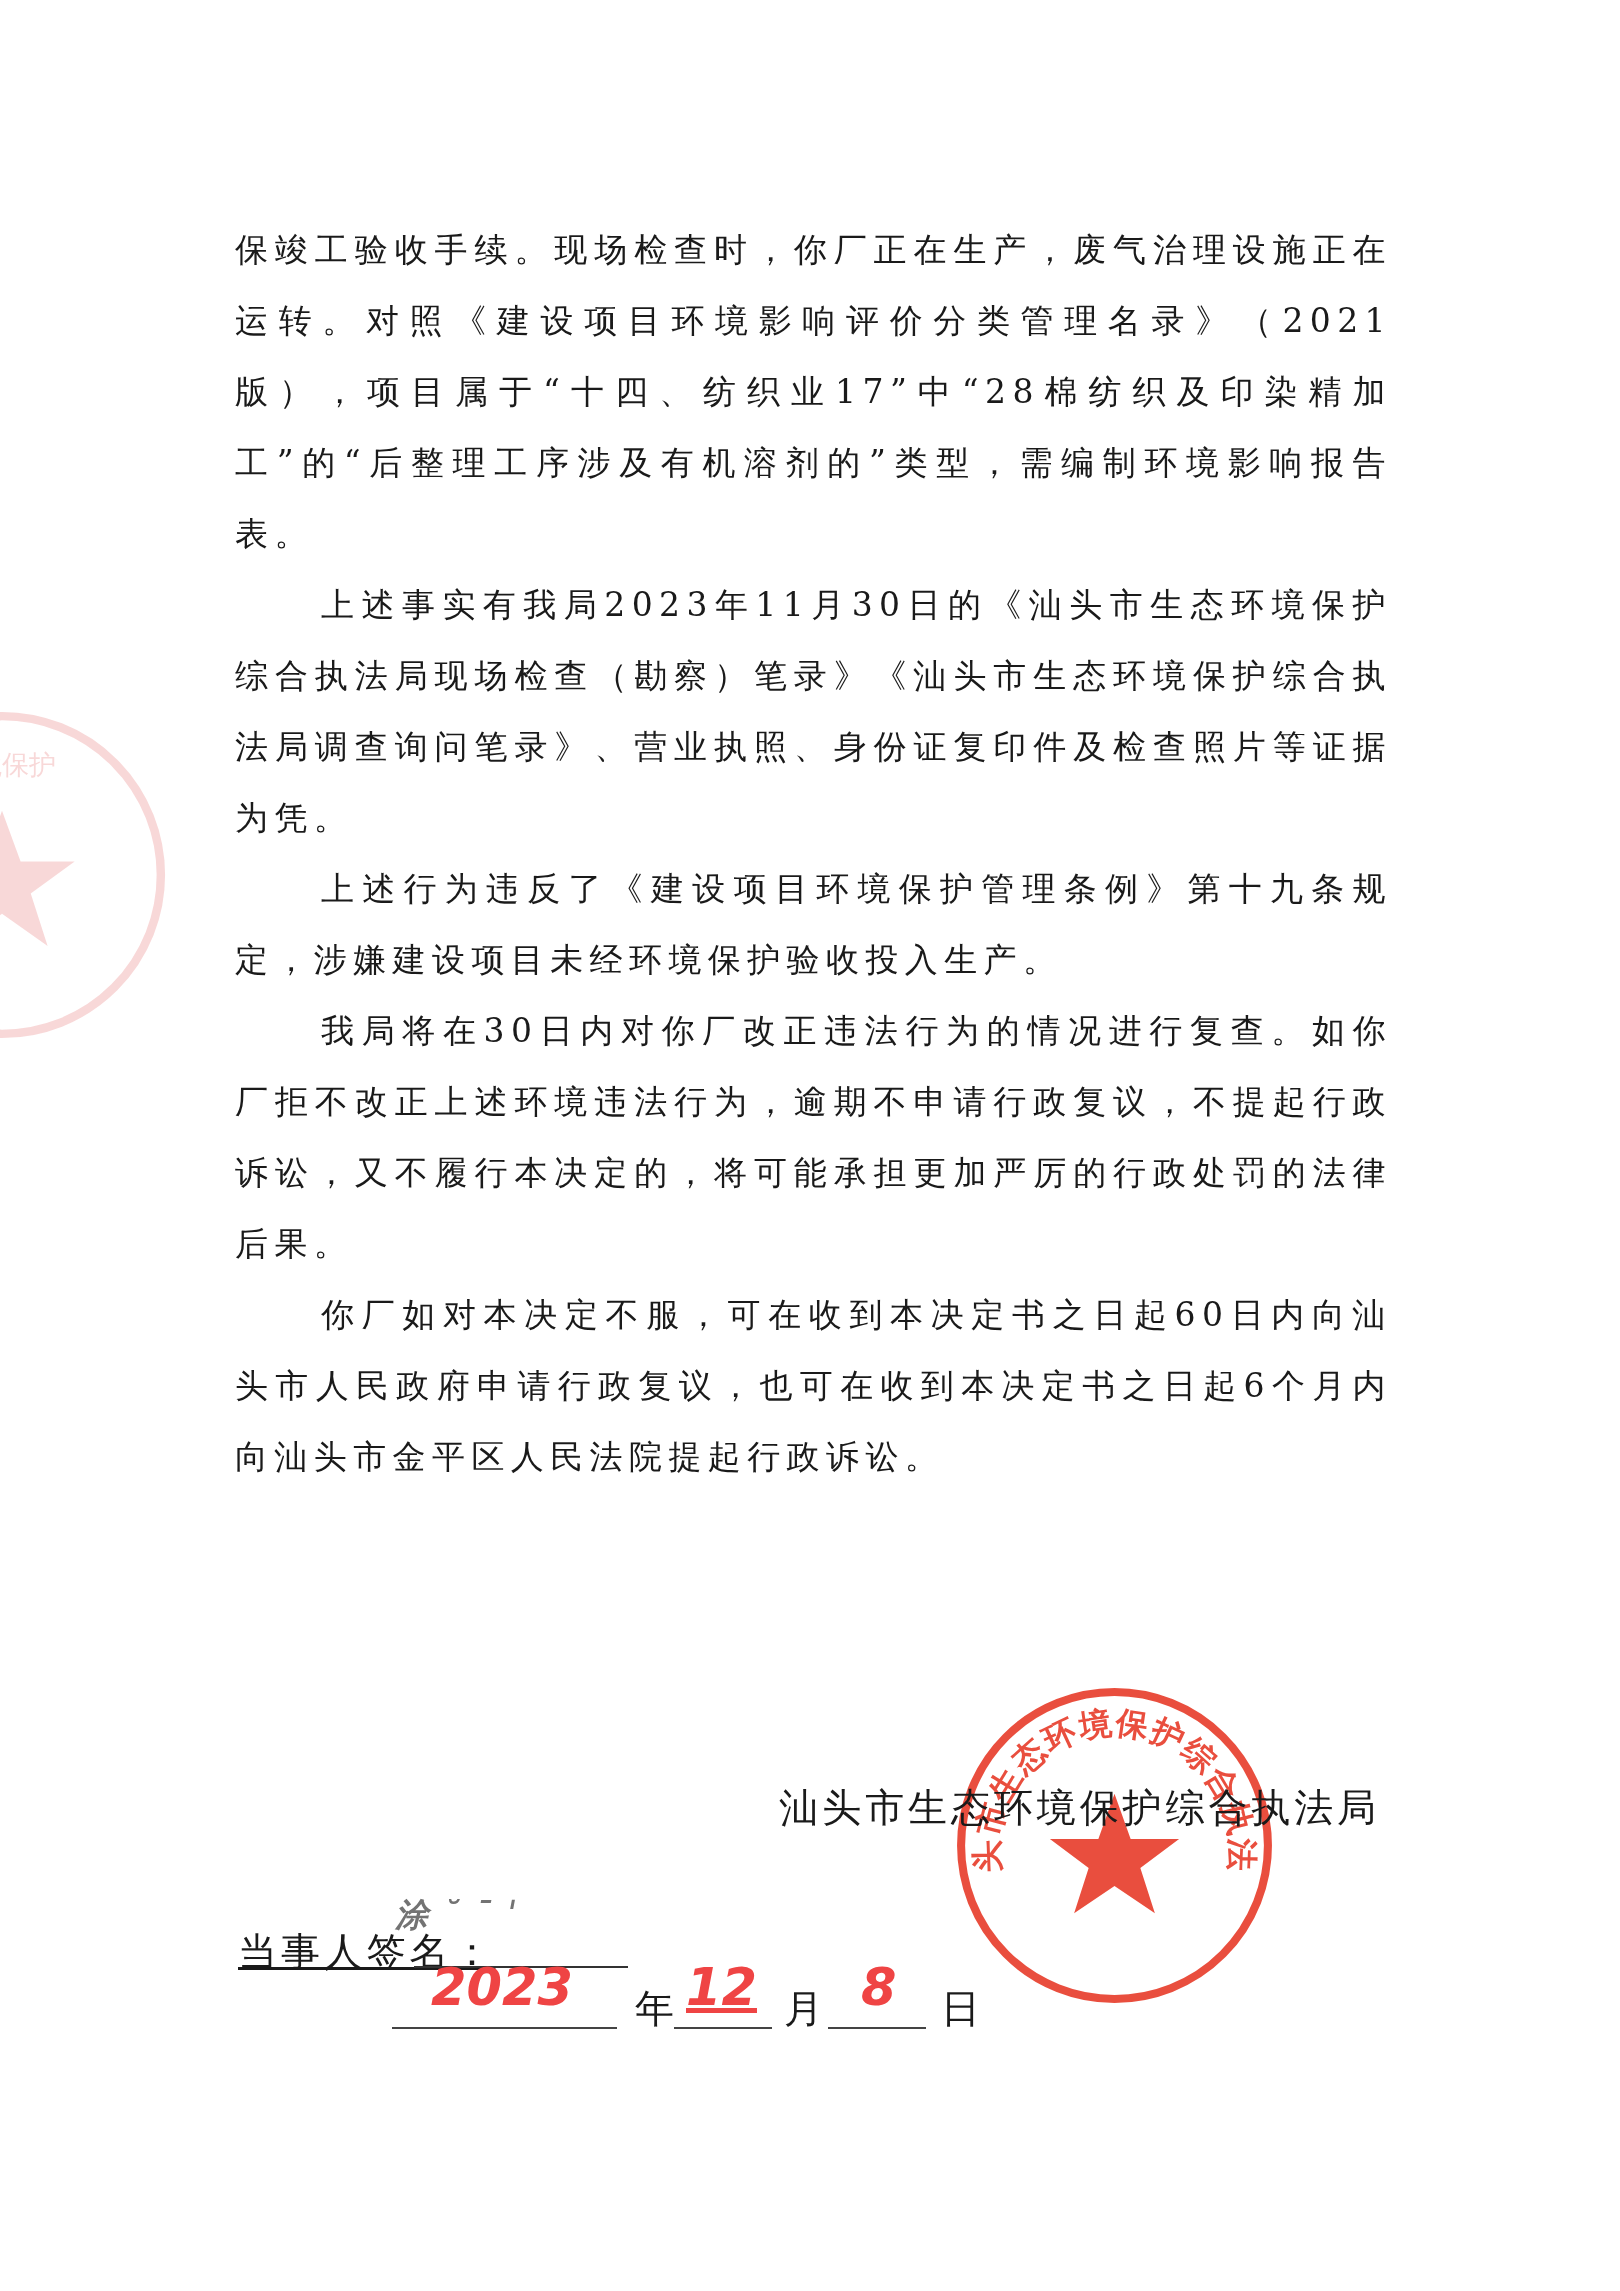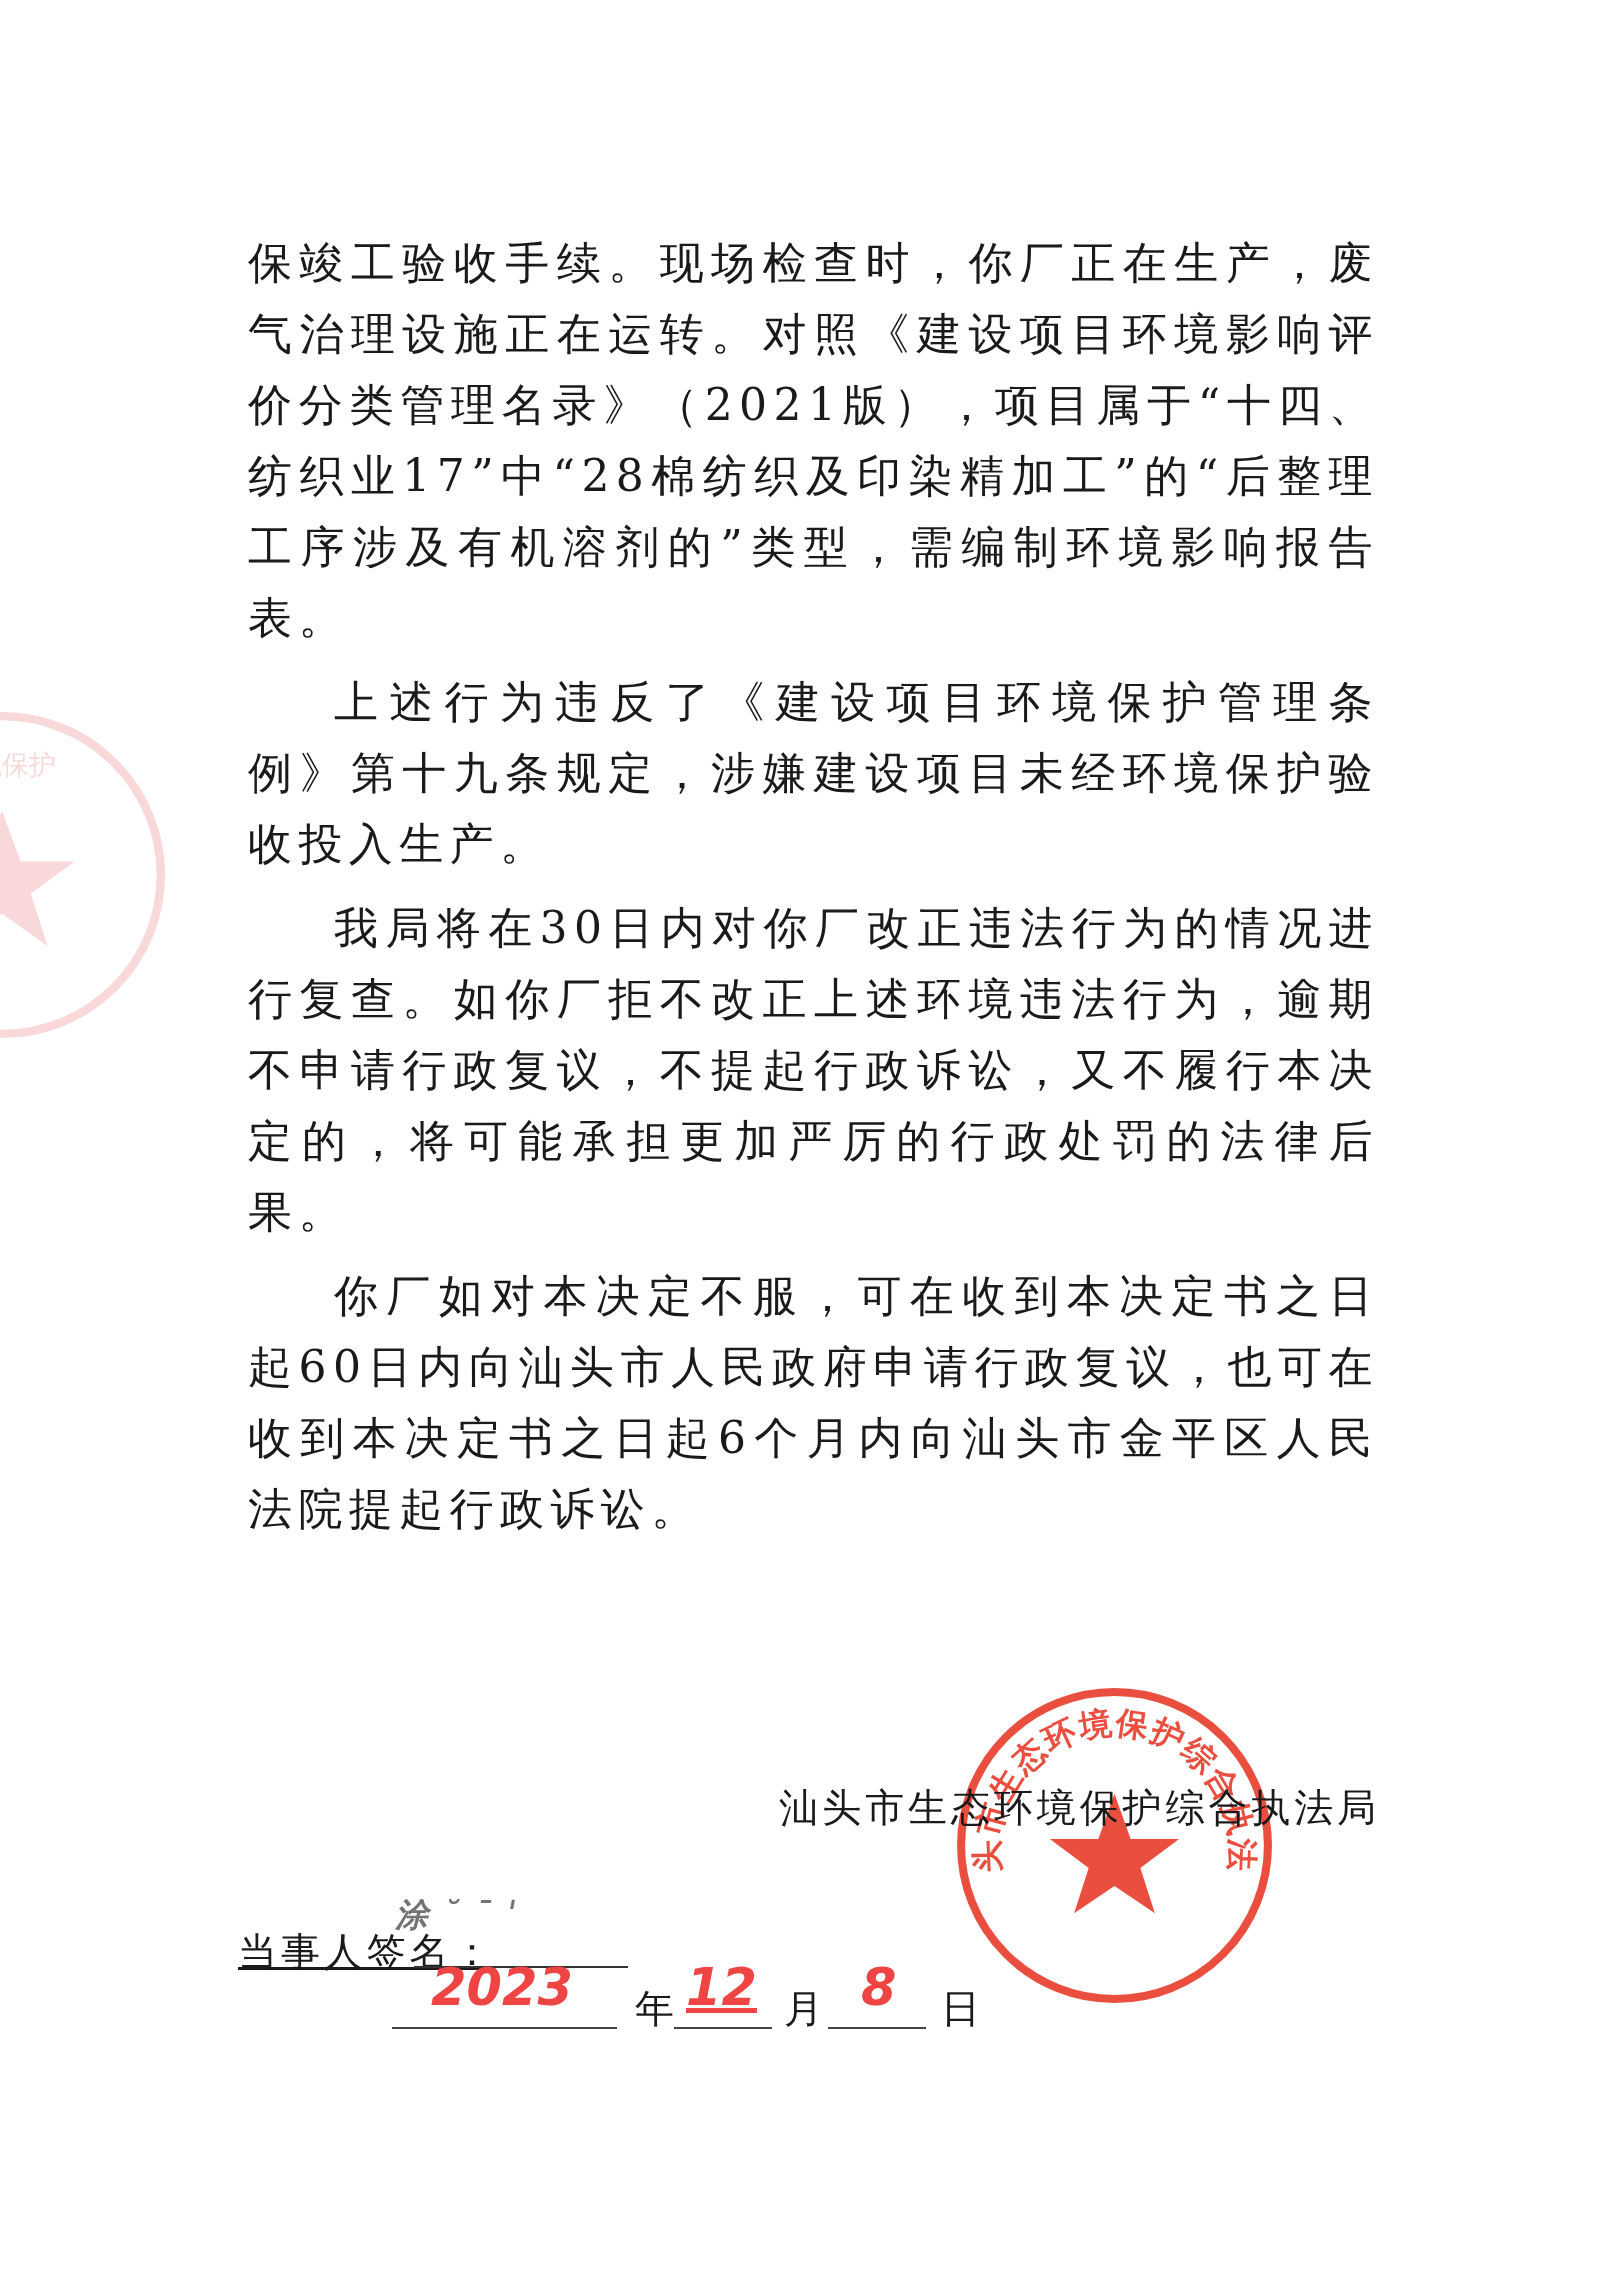--- a/index.html
+++ b/index.html
@@ -20,22 +20,22 @@
       left: 0; top: 0;
       width: 1620px; height: 2292px;
     }
     .body-text {
       position: absolute;
       left: 235px;
       top: 214px;
       width: 1157px;
     }
     .para {
-      margin: 13px;
-      font-size: 44px;
+      margin: 0;
+      font-size: 33px;
       line-height: 71px;
       letter-spacing: 6.4px;
       text-align: justify;
       text-align-last: left;
       word-break: break-all;
     }
     .para.indent { text-indent: 86px; }
     .signoff {
       position: absolute;
       right: 240px;
@@ -132,20 +132,21 @@
 <div class="page">
 
   <svg class="seal-faded" viewBox="0 0 200 200">
     <circle cx="100" cy="100" r="94" fill="none" stroke="#e05050" stroke-width="5"></circle>
     <polygon points="100,62 111,92 143,92 117,111 127,142 100,123 73,142 83,111 57,92 89,92" fill="#e05050"></polygon>
     <text x="100" y="40" text-anchor="middle" font-size="16" fill="#e05050" font-family="DejaVu Sans, sans-serif">环境保护</text>
   </svg>
 
   <section class="body-text">
     <p class="para">保竣工验收手续。现场检查时，你厂正在生产，废气治理设施正在运转。对照《建设项目环境影响评价分类管理名录》（2021版），项目属于“十四、纺织业17”中“28棉纺织及印染精加工”的“后整理工序涉及有机溶剂的”类型，需编制环境影响报告表。</p>
+    <p class="para indent">上述事实有我局2023年11月30日的《汕头市生态环境保护综合执法局现场检查（勘察）笔录》《汕头市生态环境保护综合执法局调查询问笔录》、营业执照、身份证复印件及检查照片等证据为凭。</p>
     <p class="para indent">上述行为违反了《建设项目环境保护管理条例》第十九条规定，涉嫌建设项目未经环境保护验收投入生产。</p>
     <p class="para indent">我局将在30日内对你厂改正违法行为的情况进行复查。如你厂拒不改正上述环境违法行为，逾期不申请行政复议，不提起行政诉讼，又不履行本决定的，将可能承担更加严厉的行政处罚的法律后果。</p>
     <p class="para indent">你厂如对本决定不服，可在收到本决定书之日起60日内向汕头市人民政府申请行政复议，也可在收到本决定书之日起6个月内向汕头市金平区人民法院提起行政诉讼。</p>
   </section>
 
   <svg class="seal-main" viewBox="0 0 200 200">
     <defs>
       <path id="sealArc" d="M 30,120 A 72,72 0 1,1 170,120"></path>
     </defs>
     <circle cx="100" cy="100" r="95" fill="none" stroke="#e8402e" stroke-width="5"></circle>

